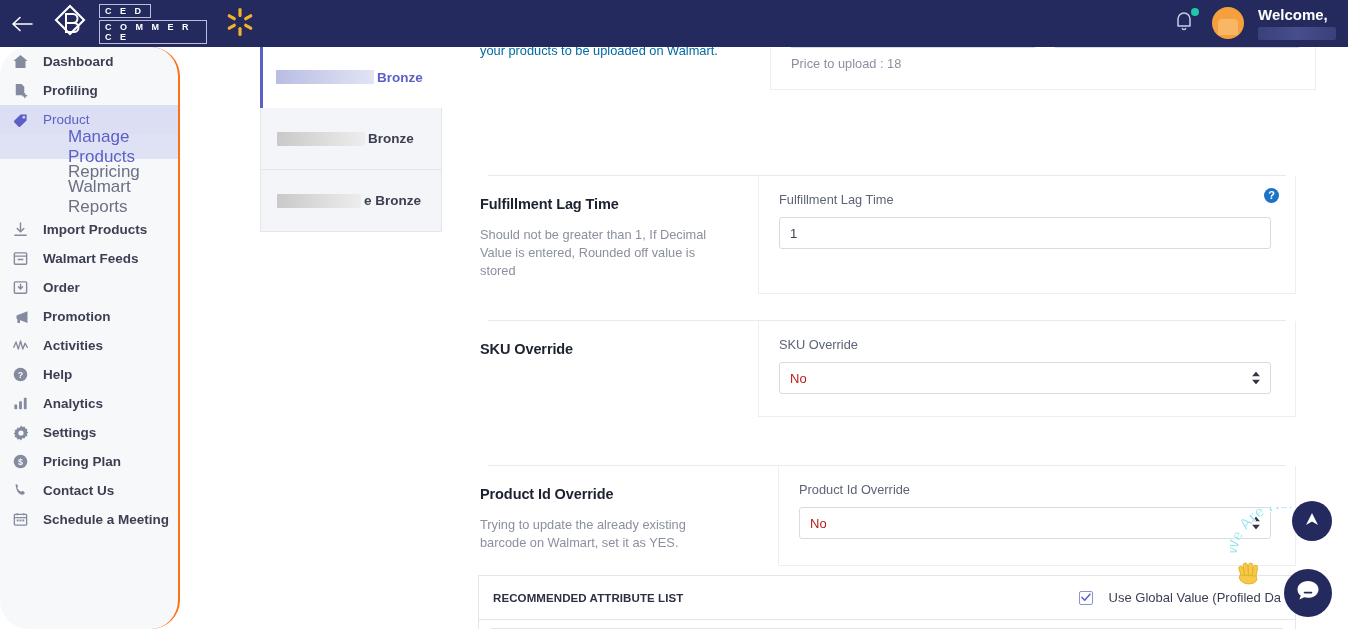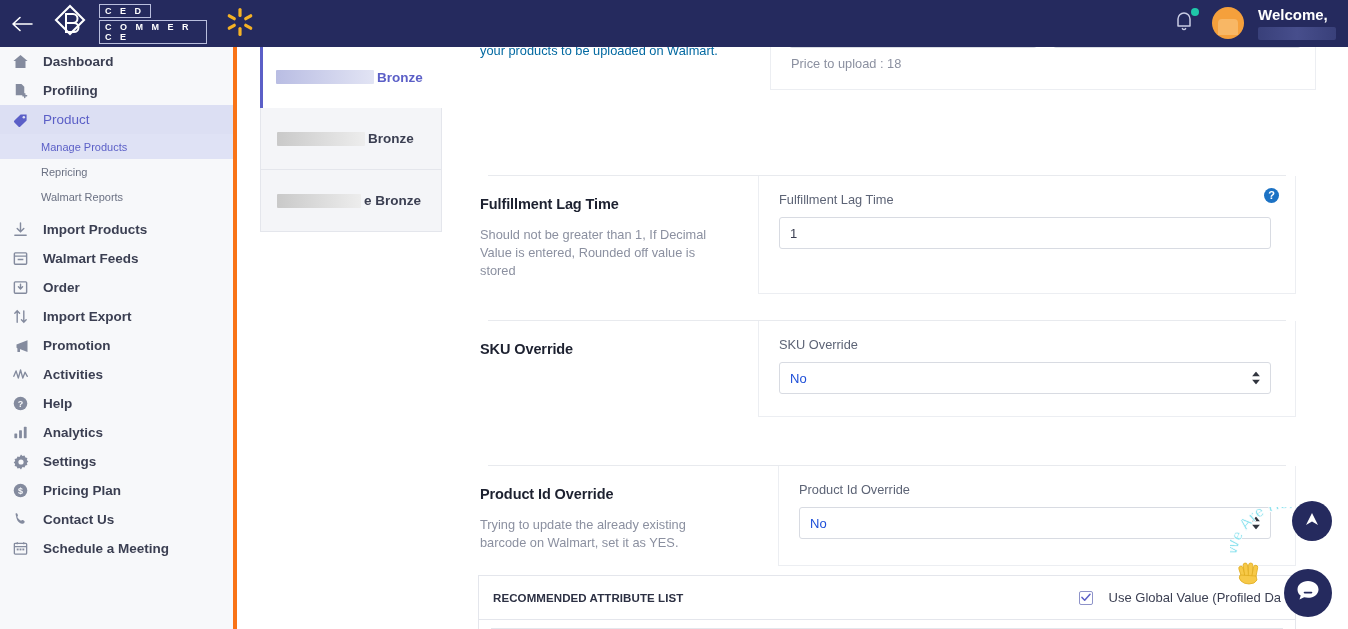--- a/index.html
+++ b/index.html
@@ -53,38 +53,38 @@
   }
   .welcome { line-height: 1.05; padding-right: 4px; }
   .welcome .w-label { color: #ffffff; font-size: 15px; font-weight: 700; }
   .welcome .w-name {
     display: block; margin-top: 3px; height: 13px; width: 78px;
     background: linear-gradient(90deg,#39407a,#474e8c,#39407a); border-radius: 2px;
   }
 
   
   .sidebar {
-    position: absolute; top: 47px; left: 0; width: 237px; height: 582px;
-    background: #f7f8fa; border-right: 4px solid #f97316; z-index: 40;
+    position: absolute; top: 47px; left: 0; width: 180px; height: 582px;
+    background: #f7f8fa; border-right: 2px solid #f97316; z-index: 40; border-radius: 29px;
   }
   .nav-item {
     display: flex; align-items: center; height: 29px; padding-left: 12px;
     cursor: pointer; font-size: 13.5px; color: #3b3f52; font-weight: 700;
   }
   .nav-item .nav-ico {
     width: 26px; min-width: 26px; display: flex; align-items: center; justify-content: flex-start;
     color: #848b9e;
   }
   .nav-item.active { background: #dcdff3; }
   .nav-item.active .nav-label { color: #5b5fc7; font-weight: 400; }
   .nav-item.active .nav-ico { color: #5b5fc7; }
   .nav-label { margin-left: 5px; }
   .sub-item {
-    display: flex; align-items: center; height: 25px; padding-left: 41px;
-    font-size: 11px; color: #6b7183; cursor: pointer;
+    display: flex; align-items: center; height: 25px; padding-left: 68px;
+    font-size: 17px; color: #6b7183; cursor: pointer;
   }
   .sub-item.active { background: #dfe2f5; color: #5b5fc7; }
 
   
   .main {
     position: absolute; top: 47px; left: 215px; width: 1133px; height: 582px;
     background: #ffffff;
   }
 
   
@@ -127,21 +127,21 @@
     padding: 16px 24px 22px 20px; position: relative;
   }
   .field-label { font-size: 12.8px; color: #5d6476; margin-bottom: 10px; }
   .txt-input {
     width: 100%; height: 32px; border: 1px solid #d8dbe2; border-radius: 3px;
     padding: 0 10px; font-size: 13px; color: #3b3f52; background: #fff;
     font-family: "Liberation Sans", sans-serif;
   }
   .select-box {
     width: 100%; height: 32px; border: 1px solid #d8dbe2; border-radius: 3px;
-    padding: 0 26px 0 10px; font-size: 13px; color: #1d4ed8; background: #fff;
+    padding: 0 26px 0 10px; font-size: 13px; color: #b91c1c; background: #fff;
     display: flex; align-items: center; position: relative; cursor: pointer;
   }
   .stepper {
     position: absolute; right: 10px; top: 50%; transform: translateY(-50%);
     display: flex; flex-direction: column; gap: 3px; color: #31353f;
   }
   .help-ico {
     position: absolute; right: 16px; top: 12px; width: 15px; height: 15px;
     border-radius: 50%; background: #1c72c4; color: #fff; font-size: 11px;
     font-weight: 700; display: flex; align-items: center; justify-content: center;
@@ -334,28 +334,20 @@
     <div class="nav-item">
       <span class="nav-ico">
         <svg width="17" height="17" viewBox="0 0 18 18" fill="none" stroke="currentColor" stroke-width="1.5" stroke-linecap="round">
           <rect x="2.5" y="3" width="13" height="12" rx="1"></rect>
             <path d="M9 5.5 v5 M6.8 8.3 L9 10.6 L11.2 8.3"></path>
         </svg>
       </span>
       <span class="nav-label">Order</span>
     </div>
 
-    <div class="nav-item">
-      <span class="nav-ico">
-        <svg width="17" height="17" viewBox="0 0 18 18" fill="none" stroke="currentColor" stroke-width="1.5" stroke-linecap="round">
-          <path d="M5.5 15 V3 M3 5.5 L5.5 3 L8 5.5 M12.5 3 v12 M10 12.5 L12.5 15 L15 12.5"></path>
-        </svg>
-      </span>
-      <span class="nav-label">Import Export</span>
-    </div>
 
     <div class="nav-item">
       <span class="nav-ico">
         <svg width="18" height="18" viewBox="0 0 18 18" fill="currentColor">
           <path d="M15.5 3.2 L4.5 7.4 v3.4 L15.5 15 z"></path>
             <rect x="5.4" y="10.6" width="2.6" height="4.4" rx="0.6"></rect>
         </svg>
       </span>
       <span class="nav-label">Promotion</span>
     </div>

